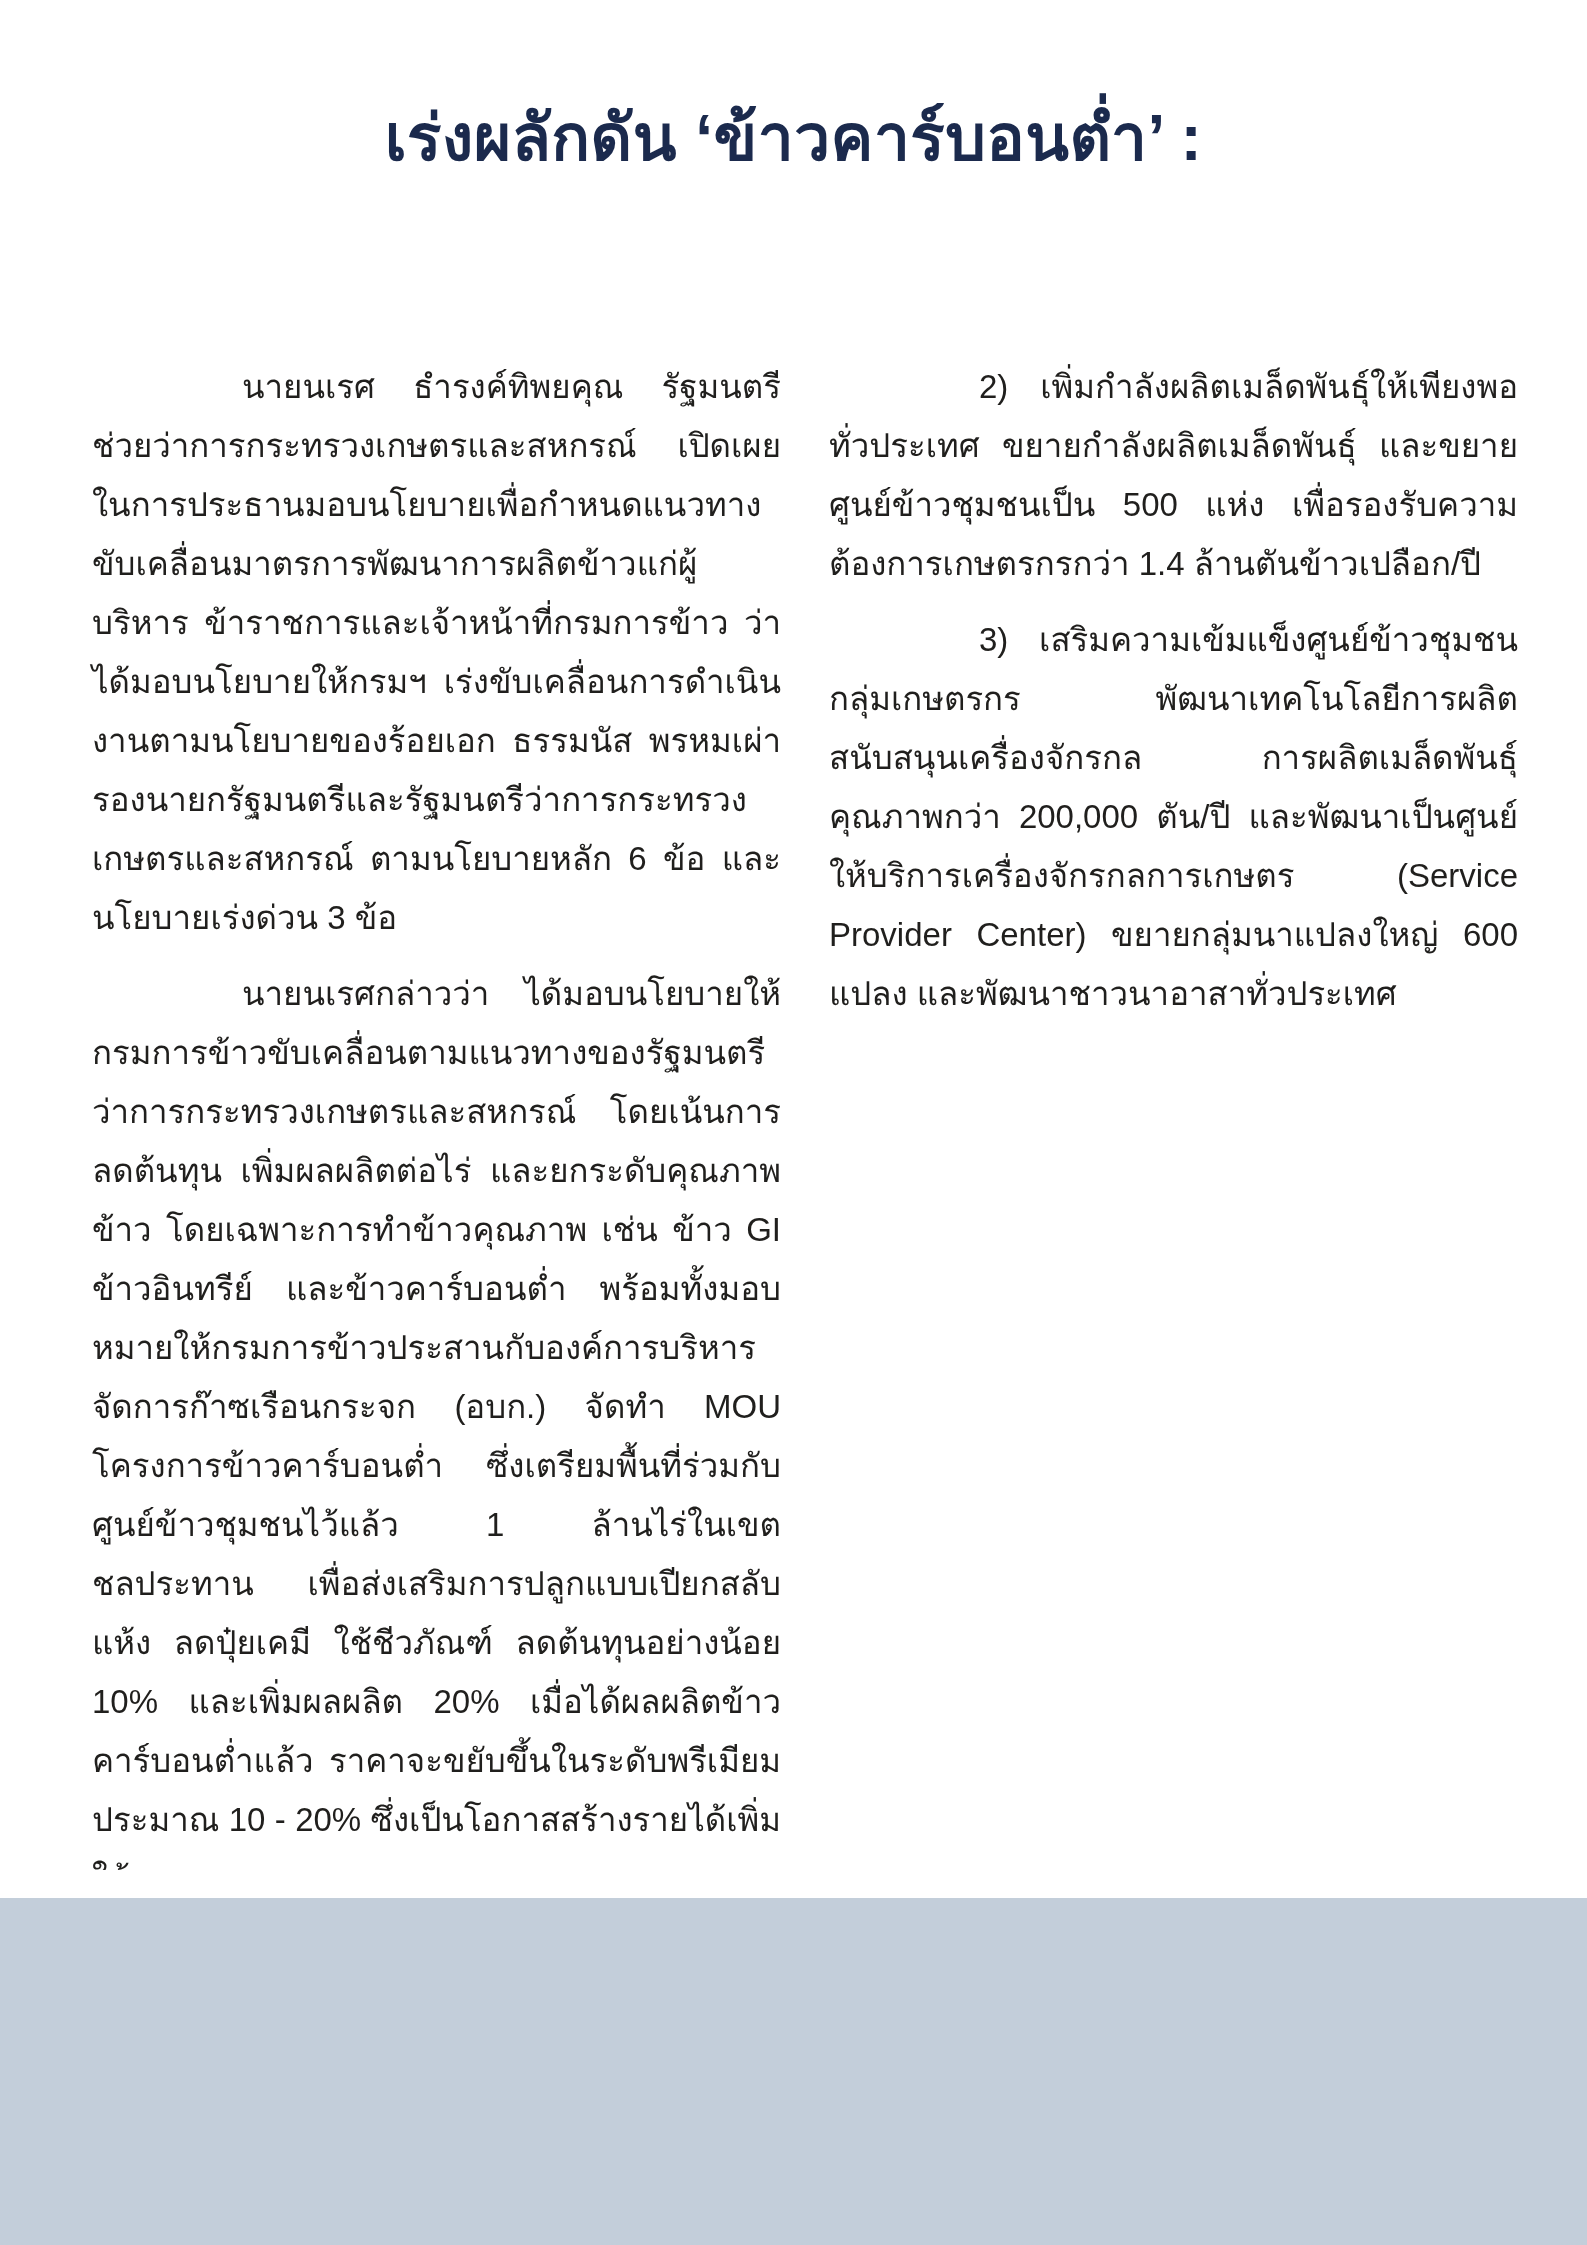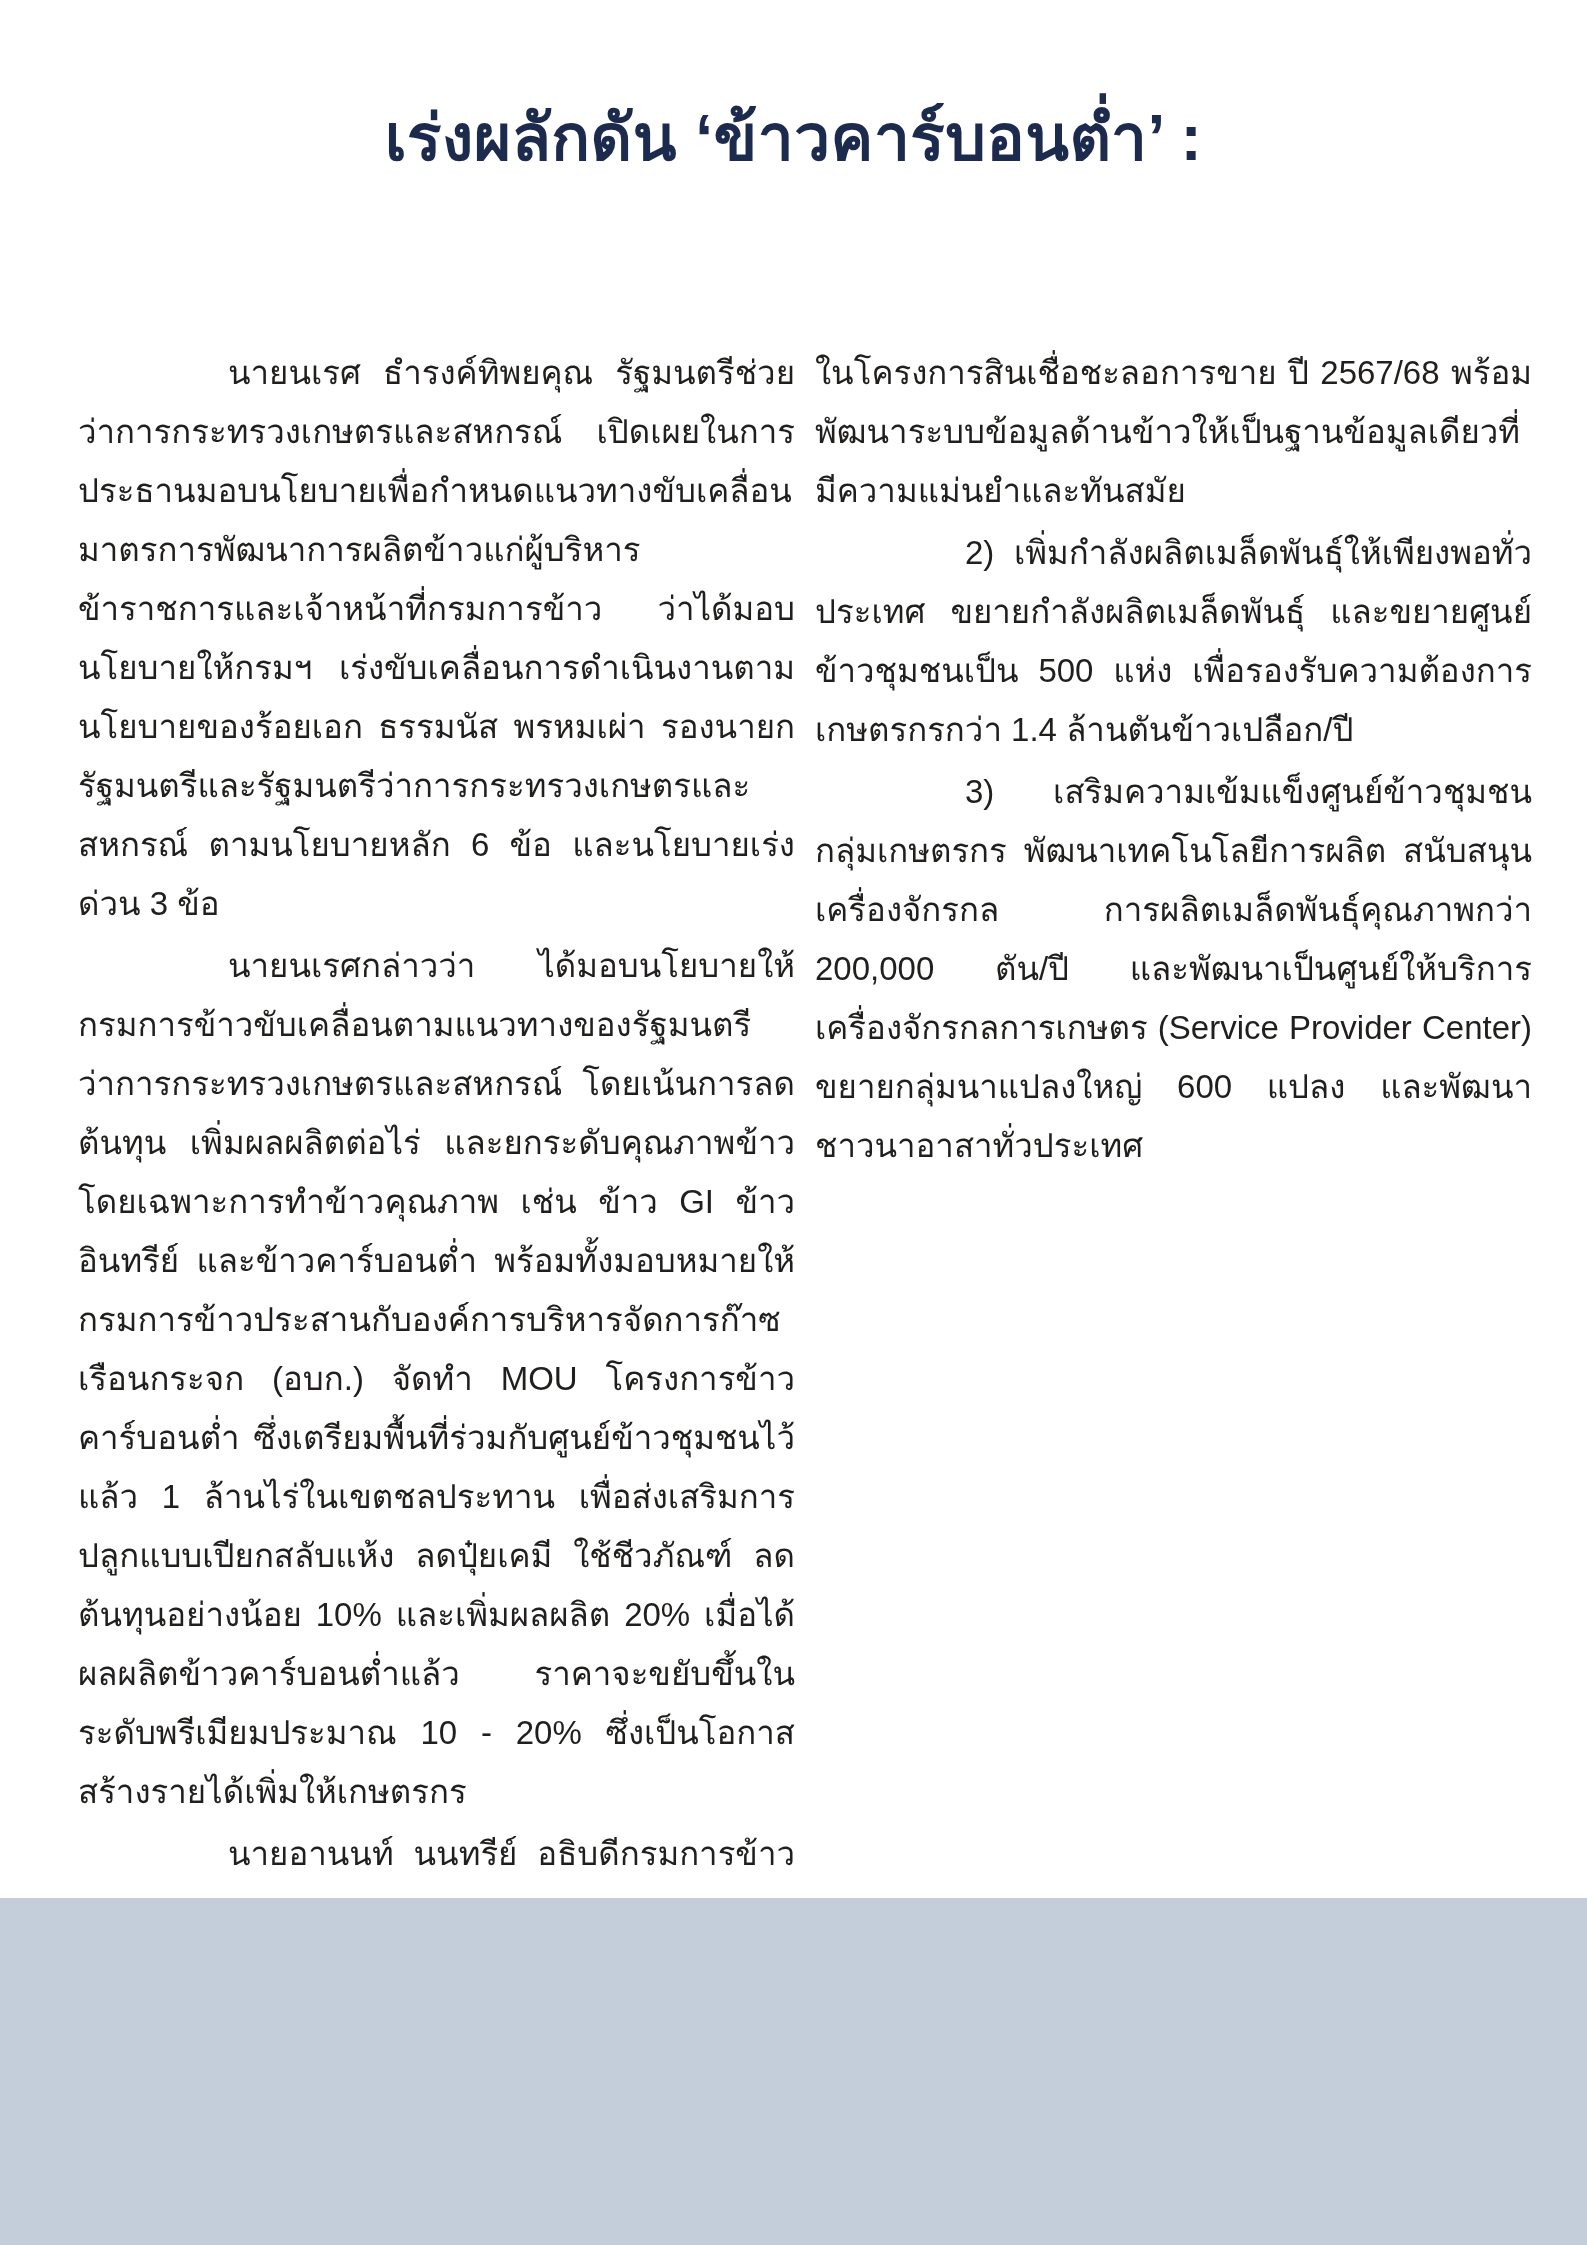--- a/index.html
+++ b/index.html
@@ -27,21 +27,21 @@
     position:absolute; top:340px;
     width:723px; height:1530px;
     overflow:hidden;
     color:#201f1d;
     font-size:33px;
     line-height:59px;
     text-align:justify;
   }
   .col-left  { left:75px;  }
   .col-right { left:812px; }
-  .col p { margin:3px; }
+  .col p { margin:17px; }
   .col p.indent { text-indent:150px; }
   
   .footer {
     position:absolute; left:0; top:1898px;
     width:1587px; height:347px;
     background:#c3ceda;
   }
 </style>
 </head>
 <body>
@@ -53,21 +53,20 @@
   </div>
 
   <div class="col col-left">
     <p class="indent">นายนเรศ ธำรงค์ทิพยคุณ รัฐมนตรีช่วยว่าการกระทรวงเกษตรและสหกรณ์ เปิดเผยในการประธานมอบนโยบายเพื่อกำหนดแนวทางขับเคลื่อนมาตรการพัฒนาการผลิตข้าวแก่ผู้บริหาร ข้าราชการและเจ้าหน้าที่กรมการข้าว ว่าได้มอบนโยบายให้กรมฯ เร่งขับเคลื่อนการดำเนินงานตามนโยบายของร้อยเอก ธรรมนัส พรหมเผ่า รองนายกรัฐมนตรีและรัฐมนตรีว่าการกระทรวงเกษตรและสหกรณ์ ตามนโยบายหลัก 6 ข้อ และนโยบายเร่งด่วน 3 ข้อ</p>
     <p class="indent">นายนเรศกล่าวว่า ได้มอบนโยบายให้กรมการข้าวขับเคลื่อนตามแนวทางของรัฐมนตรีว่าการกระทรวงเกษตรและสหกรณ์ โดยเน้นการลดต้นทุน เพิ่มผลผลิตต่อไร่ และยกระดับคุณภาพข้าว โดยเฉพาะการทำข้าวคุณภาพ เช่น ข้าว GI ข้าวอินทรีย์ และข้าวคาร์บอนต่ำ พร้อมทั้งมอบหมายให้กรมการข้าวประสานกับองค์การบริหารจัดการก๊าซเรือนกระจก (อบก.) จัดทำ MOU โครงการข้าวคาร์บอนต่ำ ซึ่งเตรียมพื้นที่ร่วมกับศูนย์ข้าวชุมชนไว้แล้ว 1 ล้านไร่ในเขตชลประทาน เพื่อส่งเสริมการปลูกแบบเปียกสลับแห้ง ลดปุ๋ยเคมี ใช้ชีวภัณฑ์ ลดต้นทุนอย่างน้อย 10% และเพิ่มผลผลิต 20% เมื่อได้ผลผลิตข้าวคาร์บอนต่ำแล้ว ราคาจะขยับขึ้นในระดับพรีเมียมประมาณ 10 - 20% ซึ่งเป็นโอกาสสร้างรายได้เพิ่มให้เกษตรกร</p>
     <p class="indent">นายอานนท์ นนทรีย์ อธิบดีกรมการข้าว กล่าวว่าสำหรับนโยบาย 8 ด้านที่มุ่งผลักดัน ประกอบด้วย</p>
 
   </div>
 
   <div class="col col-right">
-    <p>ในโครงการสินเชื่อชะลอการขาย ปี 2567/68 พร้อมพัฒนาระบบข้อมูลด้านข้าวให้เป็นฐานข้อมูลเดียวที่มีความแม่นยำและทันสมัย</p>
     <p class="indent">2) เพิ่มกำลังผลิตเมล็ดพันธุ์ให้เพียงพอทั่วประเทศ ขยายกำลังผลิตเมล็ดพันธุ์ และขยายศูนย์ข้าวชุมชนเป็น 500 แห่ง เพื่อรองรับความต้องการเกษตรกรกว่า 1.4 ล้านตันข้าวเปลือก/ปี</p>
     <p class="indent">3) เสริมความเข้มแข็งศูนย์ข้าวชุมชน กลุ่มเกษตรกร พัฒนาเทคโนโลยีการผลิต สนับสนุนเครื่องจักรกล การผลิตเมล็ดพันธุ์คุณภาพกว่า 200,000 ตัน/ปี และพัฒนาเป็นศูนย์ให้บริการเครื่องจักรกลการเกษตร (Service Provider Center) ขยายกลุ่มนาแปลงใหญ่ 600 แปลง และพัฒนาชาวนาอาสาทั่วประเทศ</p>
 
   </div>
 
   <div class="footer">
     
     
     
     

